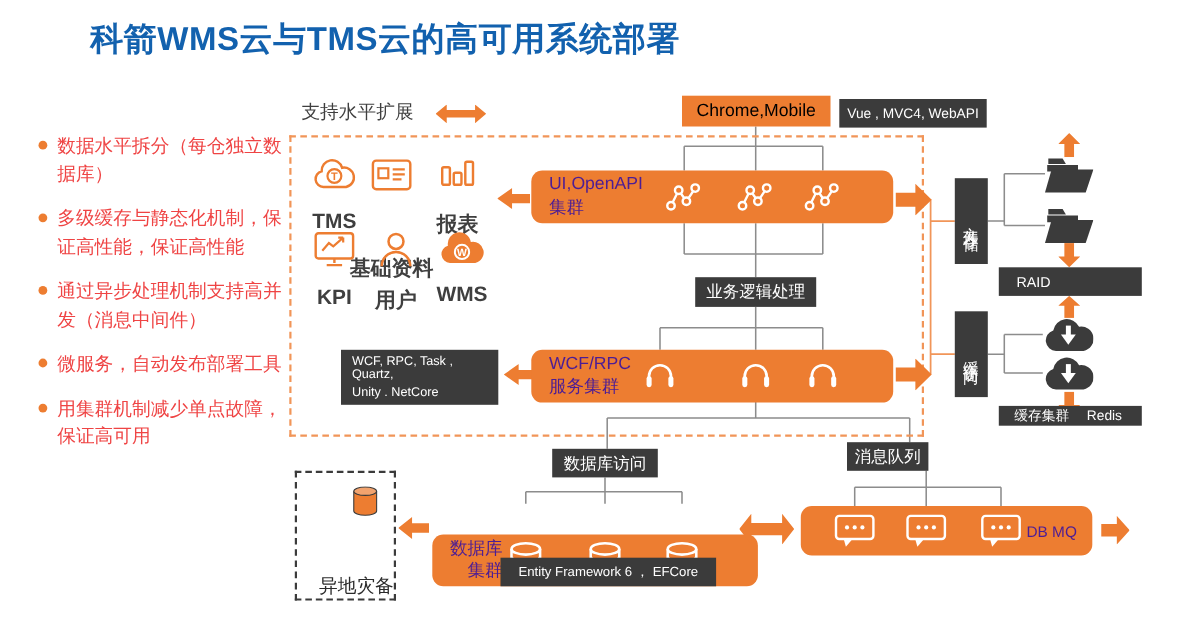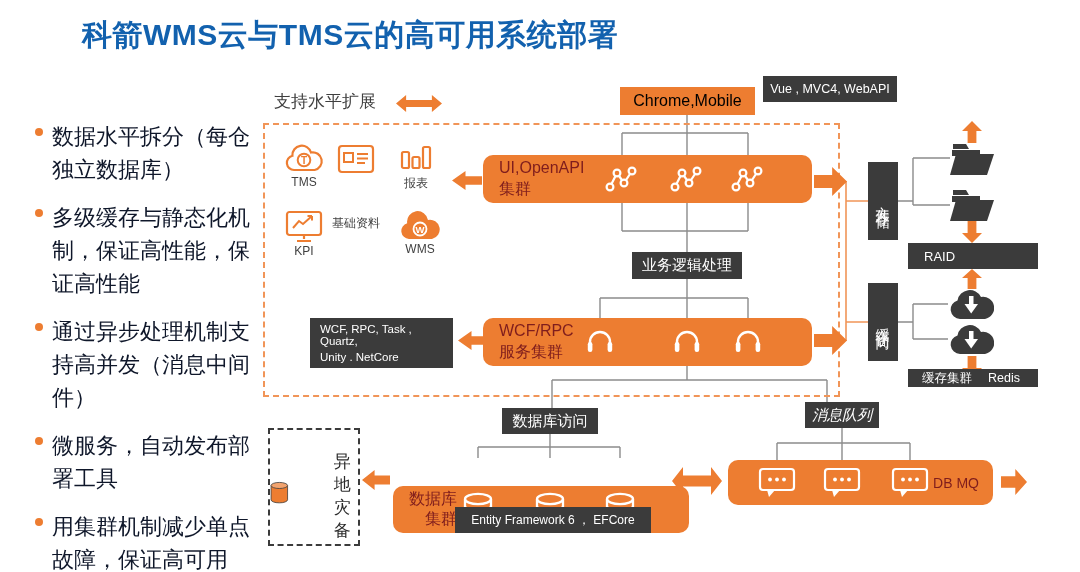--- a/index.html
+++ b/index.html
@@ -1,39 +1,39 @@
 <!DOCTYPE html>
 <html><head>
 <meta charset="utf-8">
 <style>
   html,body{margin:0;padding:0;background:#fff;font-family:"Liberation Sans","DejaVu Sans",sans-serif;}
   #canvas{position:relative;width:1080px;height:572px;background:#fff;overflow:hidden;}
   .abs{position:absolute;}
   .title{font-size:30px;font-weight:bold;color:#1261AE;letter-spacing:0.5px;white-space:nowrap;}
   .bullets{width:232px;}
-  .bullet{display:flex;margin-bottom:15px;color:#0f172a;font-size:22px;line-height:1.5;}
+  .bullet{display:flex;margin-bottom:15px;color:#ef4444;font-size:17px;line-height:1.5;}
   .dot{flex:0 0 8px;width:8px;height:8px;border-radius:50%;background:#ED7D31;margin:8px 9px 0 0;}
   .plain-label{font-size:17px;color:#3F3F3F;white-space:nowrap;}
   .dark-box{background:#3B3B3B;color:#fff;display:flex;align-items:center;justify-content:center;font-size:15px;white-space:nowrap;}
   .orange-box{background:#ED7D31;color:#000000;display:flex;align-items:center;justify-content:center;font-size:16px;white-space:nowrap;}
-  .orange-bar{background:#ED7D31;border-radius:10px;color:#7f1d1d;}
+  .orange-bar{background:#ED7D31;border-radius:10px;color:#4c1d95;}
   .bar-label{position:absolute;left:16px;top:50%;transform:translateY(-50%);font-size:16px;line-height:1.3;white-space:nowrap;}
   .dashed-zone{border:2px dashed #F19558;}
   .module{display:flex;flex-direction:column;align-items:center;width:64px;}
-  .module .m-label{margin-top:0;font-size:12px;color:#3F3F3F;white-space:nowrap;}
+  .module .m-label{margin-top:16px;font-size:19px;color:#3F3F3F;white-space:nowrap;font-weight:bold;}
   .vbox{background:#3B3B3B;color:#fff;display:flex;align-items:center;justify-content:center;
         writing-mode:vertical-rl;font-size:14px;letter-spacing:3px;}
   
   .arw{background:#ED7D31;}
   .arw-right{clip-path:polygon(0% 28%,55% 28%,55% 0%,100% 50%,55% 100%,55% 72%,0% 72%);}
   .arw-left{clip-path:polygon(100% 28%,45% 28%,45% 0%,0% 50%,45% 100%,45% 72%,100% 72%);}
   .arw-up{clip-path:polygon(28% 100%,28% 45%,0% 45%,50% 0%,100% 45%,72% 45%,72% 100%);}
   .arw-down{clip-path:polygon(28% 0%,28% 55%,0% 55%,50% 100%,100% 55%,72% 55%,72% 0%);}
   .arw-double{clip-path:polygon(0% 50%,22% 0%,22% 30%,78% 30%,78% 0%,100% 50%,78% 100%,78% 70%,22% 70%,22% 100%);}
-  .dr-box{border:2px dashed #3B3B3B;display:flex;flex-direction:row;align-items:center;padding-top:12px;box-sizing:border-box;gap:45px;}
+  .dr-box{border:2px dashed #3B3B3B;display:flex;flex-direction:column;align-items:flex-end;padding-top:12px;box-sizing:border-box;gap:45px;}
   .dr-label{font-size:17px;color:#2b2b2b;margin-top:6px;}
   .tech-box{background:#3B3B3B;color:#fff;font-size:11.5px;display:flex;flex-direction:column;justify-content:space-evenly;padding:2px 10px;box-sizing:border-box;}
   .redis-bar{background:#3B3B3B;color:#fff;font-size:12.5px;display:flex;align-items:center;padding-left:14px;box-sizing:border-box;}
 </style>
 </head>
 <body>
 
 <div id="canvas">
 
   <svg class="abs" style="left:0;top:0;" width="1080" height="572">
@@ -71,21 +71,21 @@
     <div class="bullet">
         <span class="dot"></span>
         <span>用集群机制减少单点故障，保证高可用</span>
       </div>
   </div>
 
   <div class="abs plain-label" style="left:274px;top:90px;">支持水平扩展</div>
   <div class="abs arw arw-double" style="left:396px;top:95px;width:46px;height:17px;"></div>
 
   <div class="abs orange-box" style="left:620px;top:87px;width:135px;height:28px;">Chrome,Mobile</div>
-  <div class="abs dark-box" style="left:763px;top:76px;width:134px;height:26px;font-size:12.5px;">Vue , MVC4, WebAPI</div>
+  <div class="abs dark-box" style="left:763px;top:90px;width:134px;height:26px;font-size:12.5px;">Vue , MVC4, WebAPI</div>
 
   <div class="abs dashed-zone" style="left:263px;top:123px;width:573px;height:270px;"></div>
 
   <div class="abs module" style="left:272px;top:143px;">
     <svg width="40" height="32" viewBox="0 0 40 32">
       <path d="M10,27 a7.2,7.2 0 0 1 -1.6,-14.2 A9.5,9.5 0 0 1 27,9.5 a7.4,7.4 0 0 1 3.6,17.5 z" fill="none" stroke="#ED7D31" stroke-width="2.2"></path>
       <circle cx="20" cy="17" r="6.3" fill="#fff" stroke="#ED7D31" stroke-width="2"></circle>
       <text x="20" y="21" text-anchor="middle" font-size="10" font-weight="bold" fill="#ED7D31">T</text>
     </svg>
     <div class="m-label">TMS</div>
@@ -107,20 +107,27 @@
     <div class="m-label">报表</div>
   </div>
 
   <div class="abs module" style="left:272px;top:210px;">
     <svg width="38" height="34" viewBox="0 0 38 34">
       <rect x="2" y="2" width="34" height="23" rx="2.5" fill="none" stroke="#ED7D31" stroke-width="2.2"></rect>
       <path d="M8,18 L14,11 L18,14 L27,6 M27,6 h-4.5 M27,6 v4.5" fill="none" stroke="#ED7D31" stroke-width="2"></path>
       <path d="M19,25 v4 M12,31 h14" fill="none" stroke="#ED7D31" stroke-width="2.2"></path>
     </svg>
     <div class="m-label">KPI</div>
+  </div>
+  <div class="abs module" style="left:328px;top:210px;">
+    <svg width="32" height="34" viewBox="0 0 32 34">
+      <circle cx="16" cy="9.5" r="6.8" fill="none" stroke="#ED7D31" stroke-width="2.3"></circle>
+      <path d="M3,32 a13,13 0 0 1 26,0" fill="none" stroke="#ED7D31" stroke-width="2.3"></path>
+    </svg>
+    <div class="m-label">用户</div>
   </div>
   <div class="abs module" style="left:388px;top:210px;">
     <svg width="44" height="32" viewBox="0 0 44 32">
       <path d="M11,29 a8,8 0 0 1 -1.8,-15.7 A10.5,10.5 0 0 1 30,10 a8.2,8.2 0 0 1 4,19 z" fill="#ED7D31"></path>
       <circle cx="22" cy="19" r="6.5" fill="none" stroke="#fff" stroke-width="1.8"></circle>
       <text x="22" y="22.8" text-anchor="middle" font-size="9.5" font-weight="bold" fill="#fff">W</text>
     </svg>
     <div class="m-label">WMS</div>
   </div>
 
@@ -179,21 +186,21 @@
     </svg>
     <svg class="abs" style="left:249px;top:9px;" width="32" height="28" viewBox="0 0 32 28">
       <path d="M6,20 v-5 a10,10 0 0 1 20,0 v5" fill="none" stroke="#fff" stroke-width="2.4"></path>
       <rect x="3.8" y="15" width="4.6" height="10" rx="2.2" fill="#fff"></rect>
       <rect x="23.6" y="15" width="4.6" height="10" rx="2.2" fill="#fff"></rect>
     </svg>
   </div>
   <div class="abs arw arw-right" style="left:814px;top:326px;width:33px;height:29px;"></div>
 
   <div class="abs dark-box" style="left:502px;top:408px;width:96px;height:26px;">数据库访问</div>
-  <div class="abs dark-box" style="left:805px;top:402px;width:74px;height:26px;font-style:italic;">消息队列</div>
+  <div class="abs dark-box" style="left:770px;top:402px;width:74px;height:26px;">消息队列</div>
 
   <div class="abs dr-box" style="left:268px;top:428px;width:92px;height:118px;">
     <svg width="52" height="62" viewBox="0 0 52 62">
       <path d="M3,10 V50 a23,8.5 0 0 0 46,0 V10" fill="#ED7D31" stroke="#3B3B3B" stroke-width="2.2"></path>
       <ellipse cx="26" cy="10" rx="23" ry="8.5" fill="#F2A36E" stroke="#3B3B3B" stroke-width="2.2"></ellipse>
     </svg>
     <div class="dr-label">异地灾备</div>
   </div>
   <div class="abs arw arw-left" style="left:362px;top:470px;width:28px;height:20px;"></div>
 

